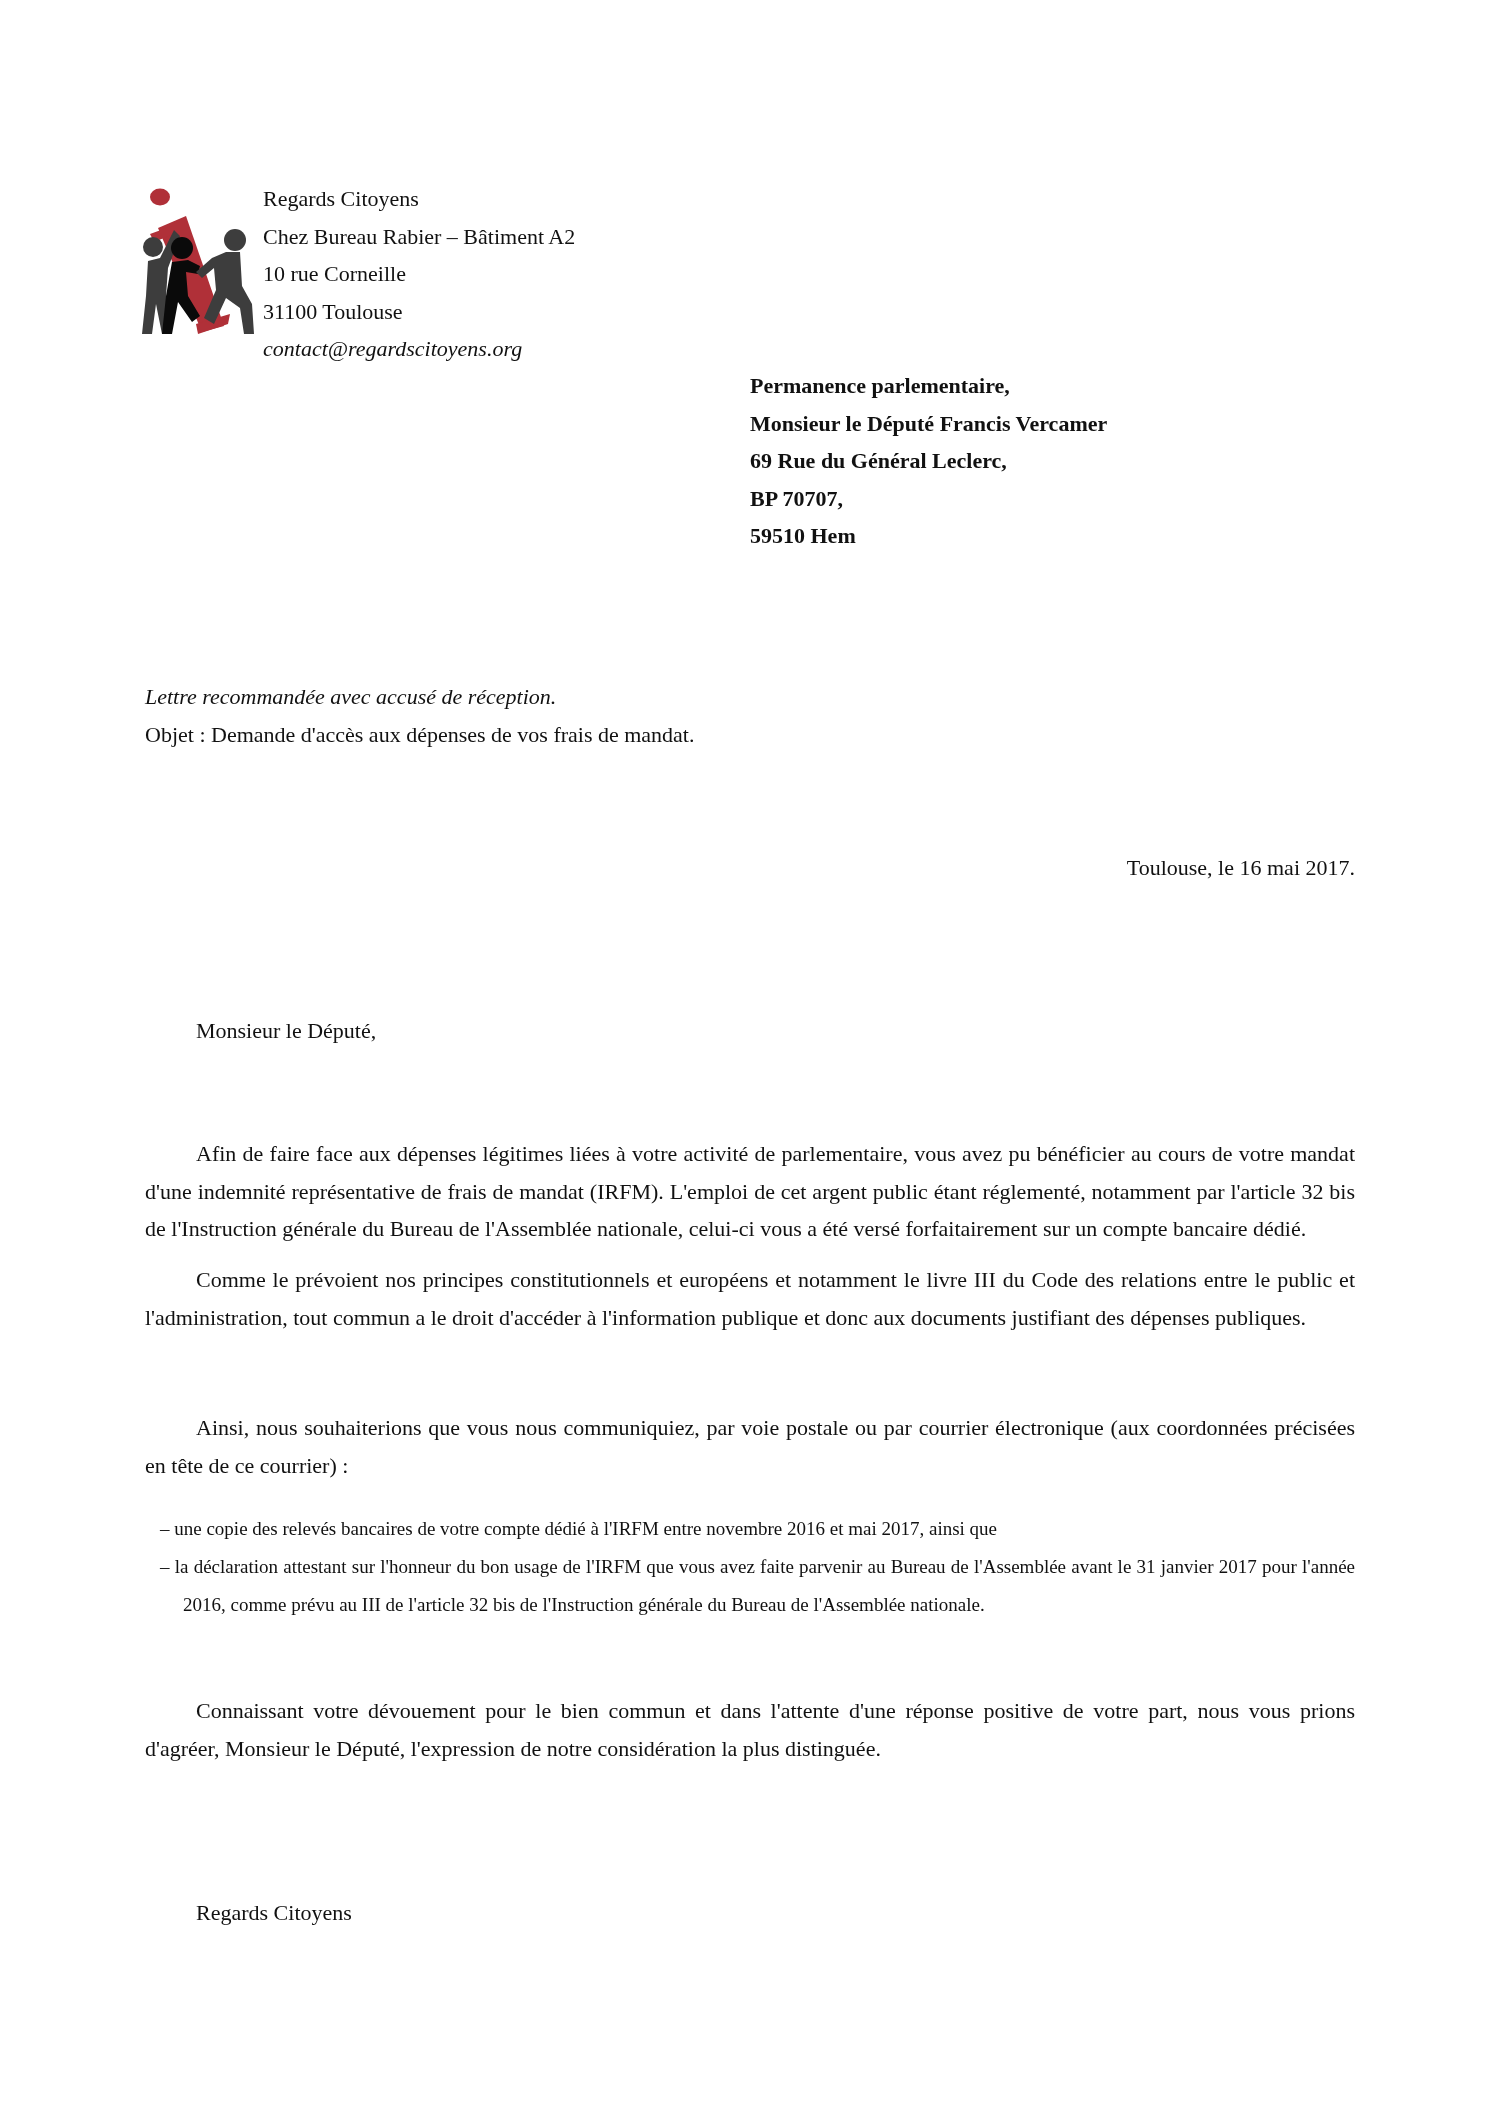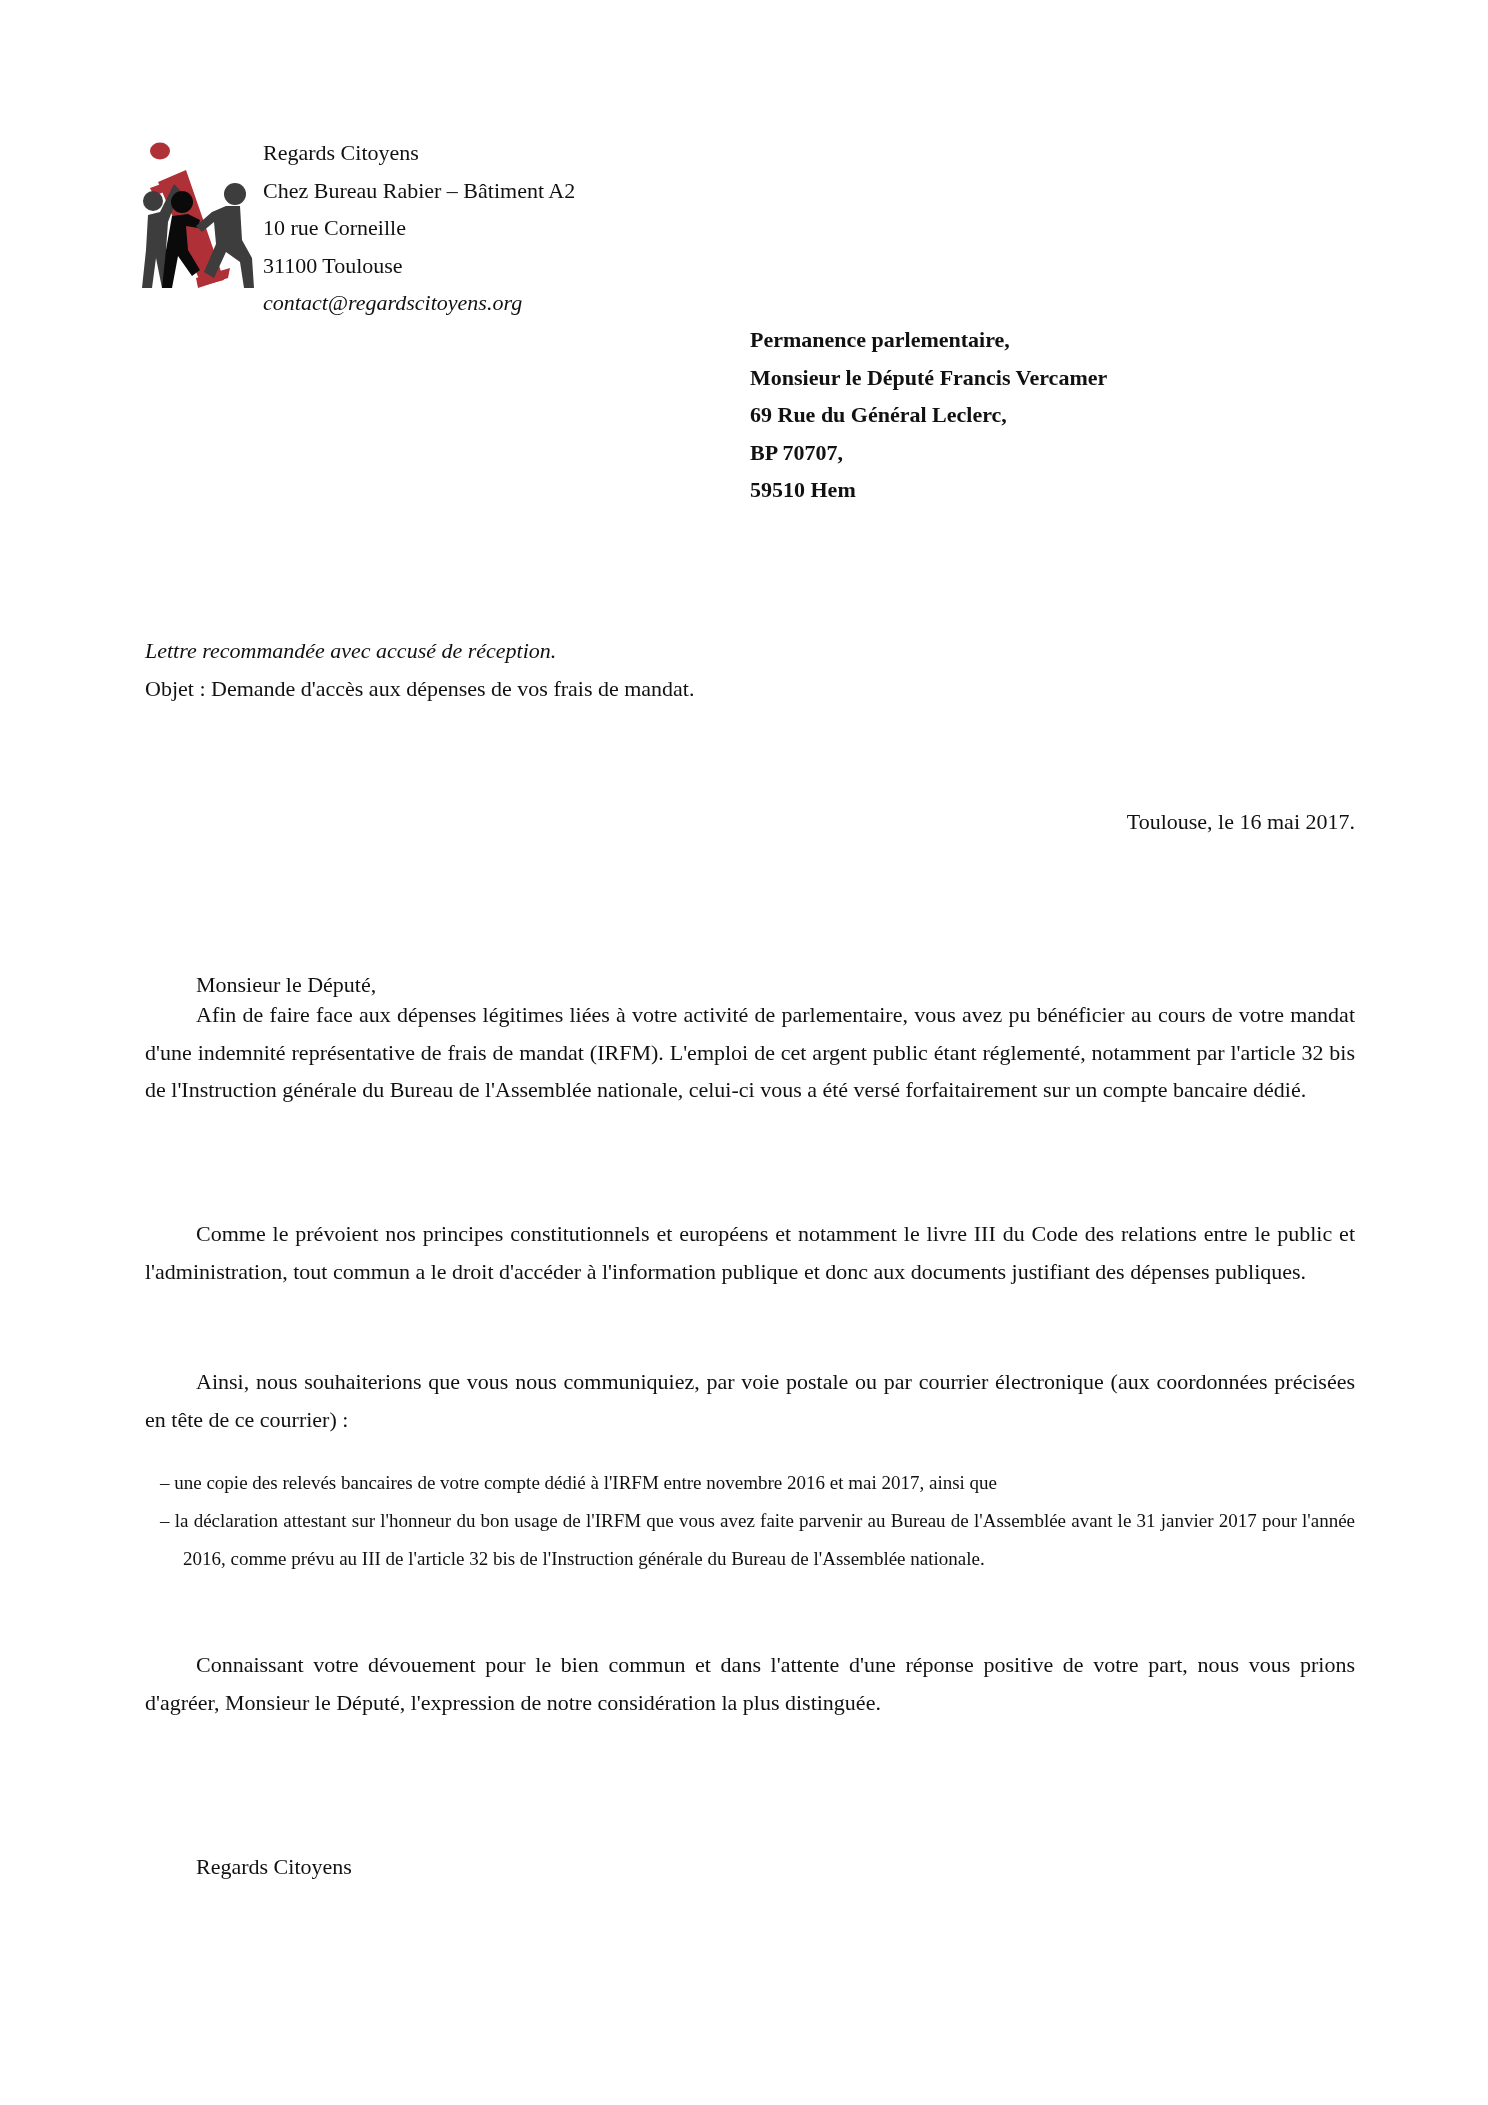--- a/index.html
+++ b/index.html
@@ -1,36 +1,36 @@
 <!DOCTYPE html>
 <html><head>
 <meta charset="utf-8">
 <style>
   html, body { margin: 0; padding: 0; background: #ffffff; }
   body {
     width: 1488px; height: 2105px; position: relative; overflow: hidden;
     font-family: "Liberation Serif", "DejaVu Serif", serif;
     color: #111111;
   }
-  .abs { position: absolute; }
+  .abs { position: absolute; margin-top: 46px; }
   .line { font-size: 22px; line-height: 37.6px; white-space: nowrap; }
   #logo { left: 142px; top: 140px; width: 112px; height: 150px; }
   #sender { left: 263px; top: 134px; }
   #sender .italic { font-style: italic; }
   #recipient { left: 750px; top: 321px; font-weight: bold; }
   #mention { left: 145px; top: 632px; }
   #mention .italic { font-style: italic; }
   #date { right: 133px; top: 803px; text-align: right; }
   #salutation { left: 196px; top: 966px; }
   .para {
     left: 145px; width: 1210px;
     font-size: 22px; line-height: 37.6px;
     text-align: justify; text-indent: 51px;
   }
-  #p1 { top: 996px; }
+  #p1 { top: 1089px; }
   #p2 { top: 1215px; }
   #p3 { top: 1363px; }
   .bullets { left: 160px; width: 1195px; font-size: 19px; line-height: 37.6px; }
   #b1 { top: 1464px; }
   #b2 { top: 1502px; }
   .bullet { text-align: justify; padding-left: 23px; text-indent: -23px; }
   #p4 { top: 1646px; }
   #signature { left: 196px; top: 1848px; }
 </style>
 </head>

